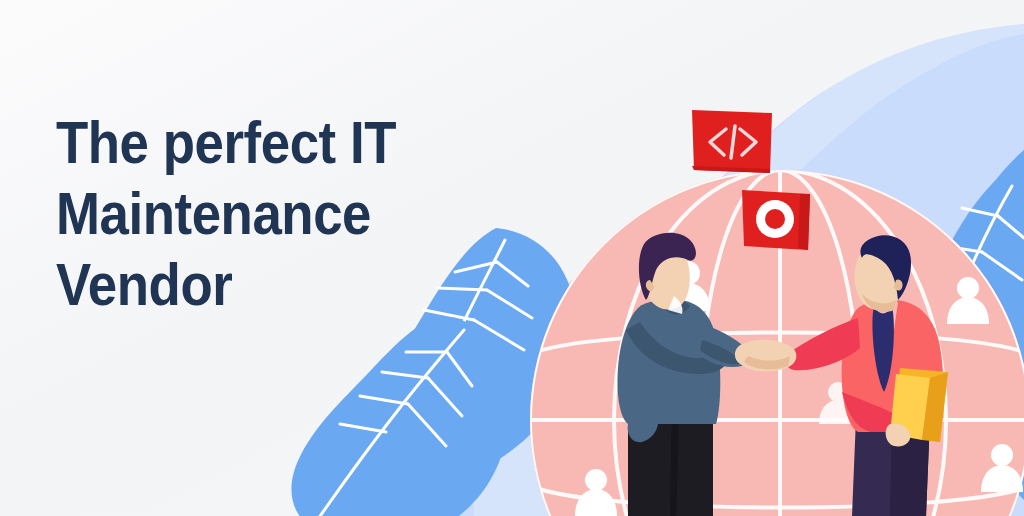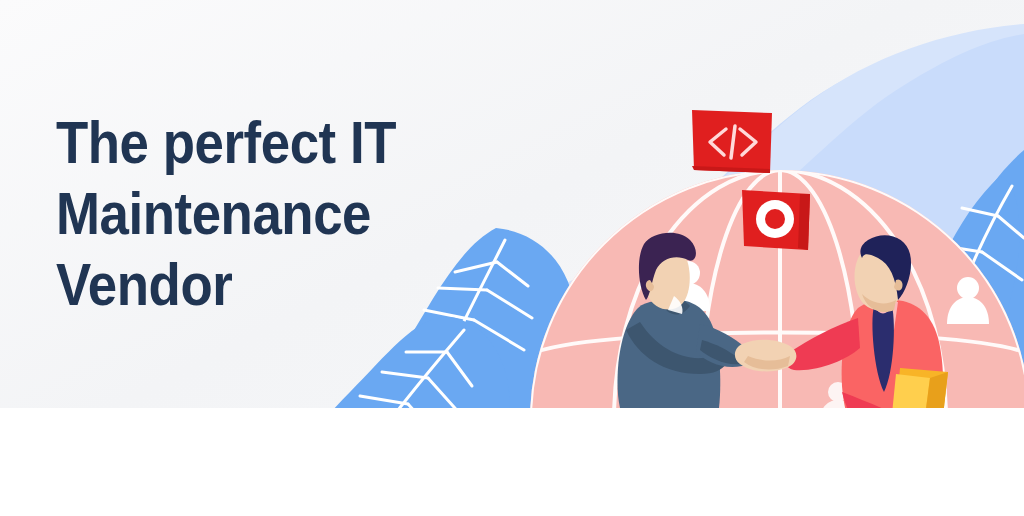--- a/index.html
+++ b/index.html
@@ -6,21 +6,21 @@
     margin: 0;
     padding: 0;
     background: #ffffff;
   }
   body {
     font-family: "Liberation Sans", sans-serif;
   }
   #banner {
     position: relative;
     width: 1024px;
-    height: 408px;
+    height: 516px;
     overflow: hidden;
     background: #f4f5f7;
   }
   .layer {
     position: absolute;
     top: 0; left: 0;
     width: 1024px;
     height: 516px;
   }
   #bg-gradient {

